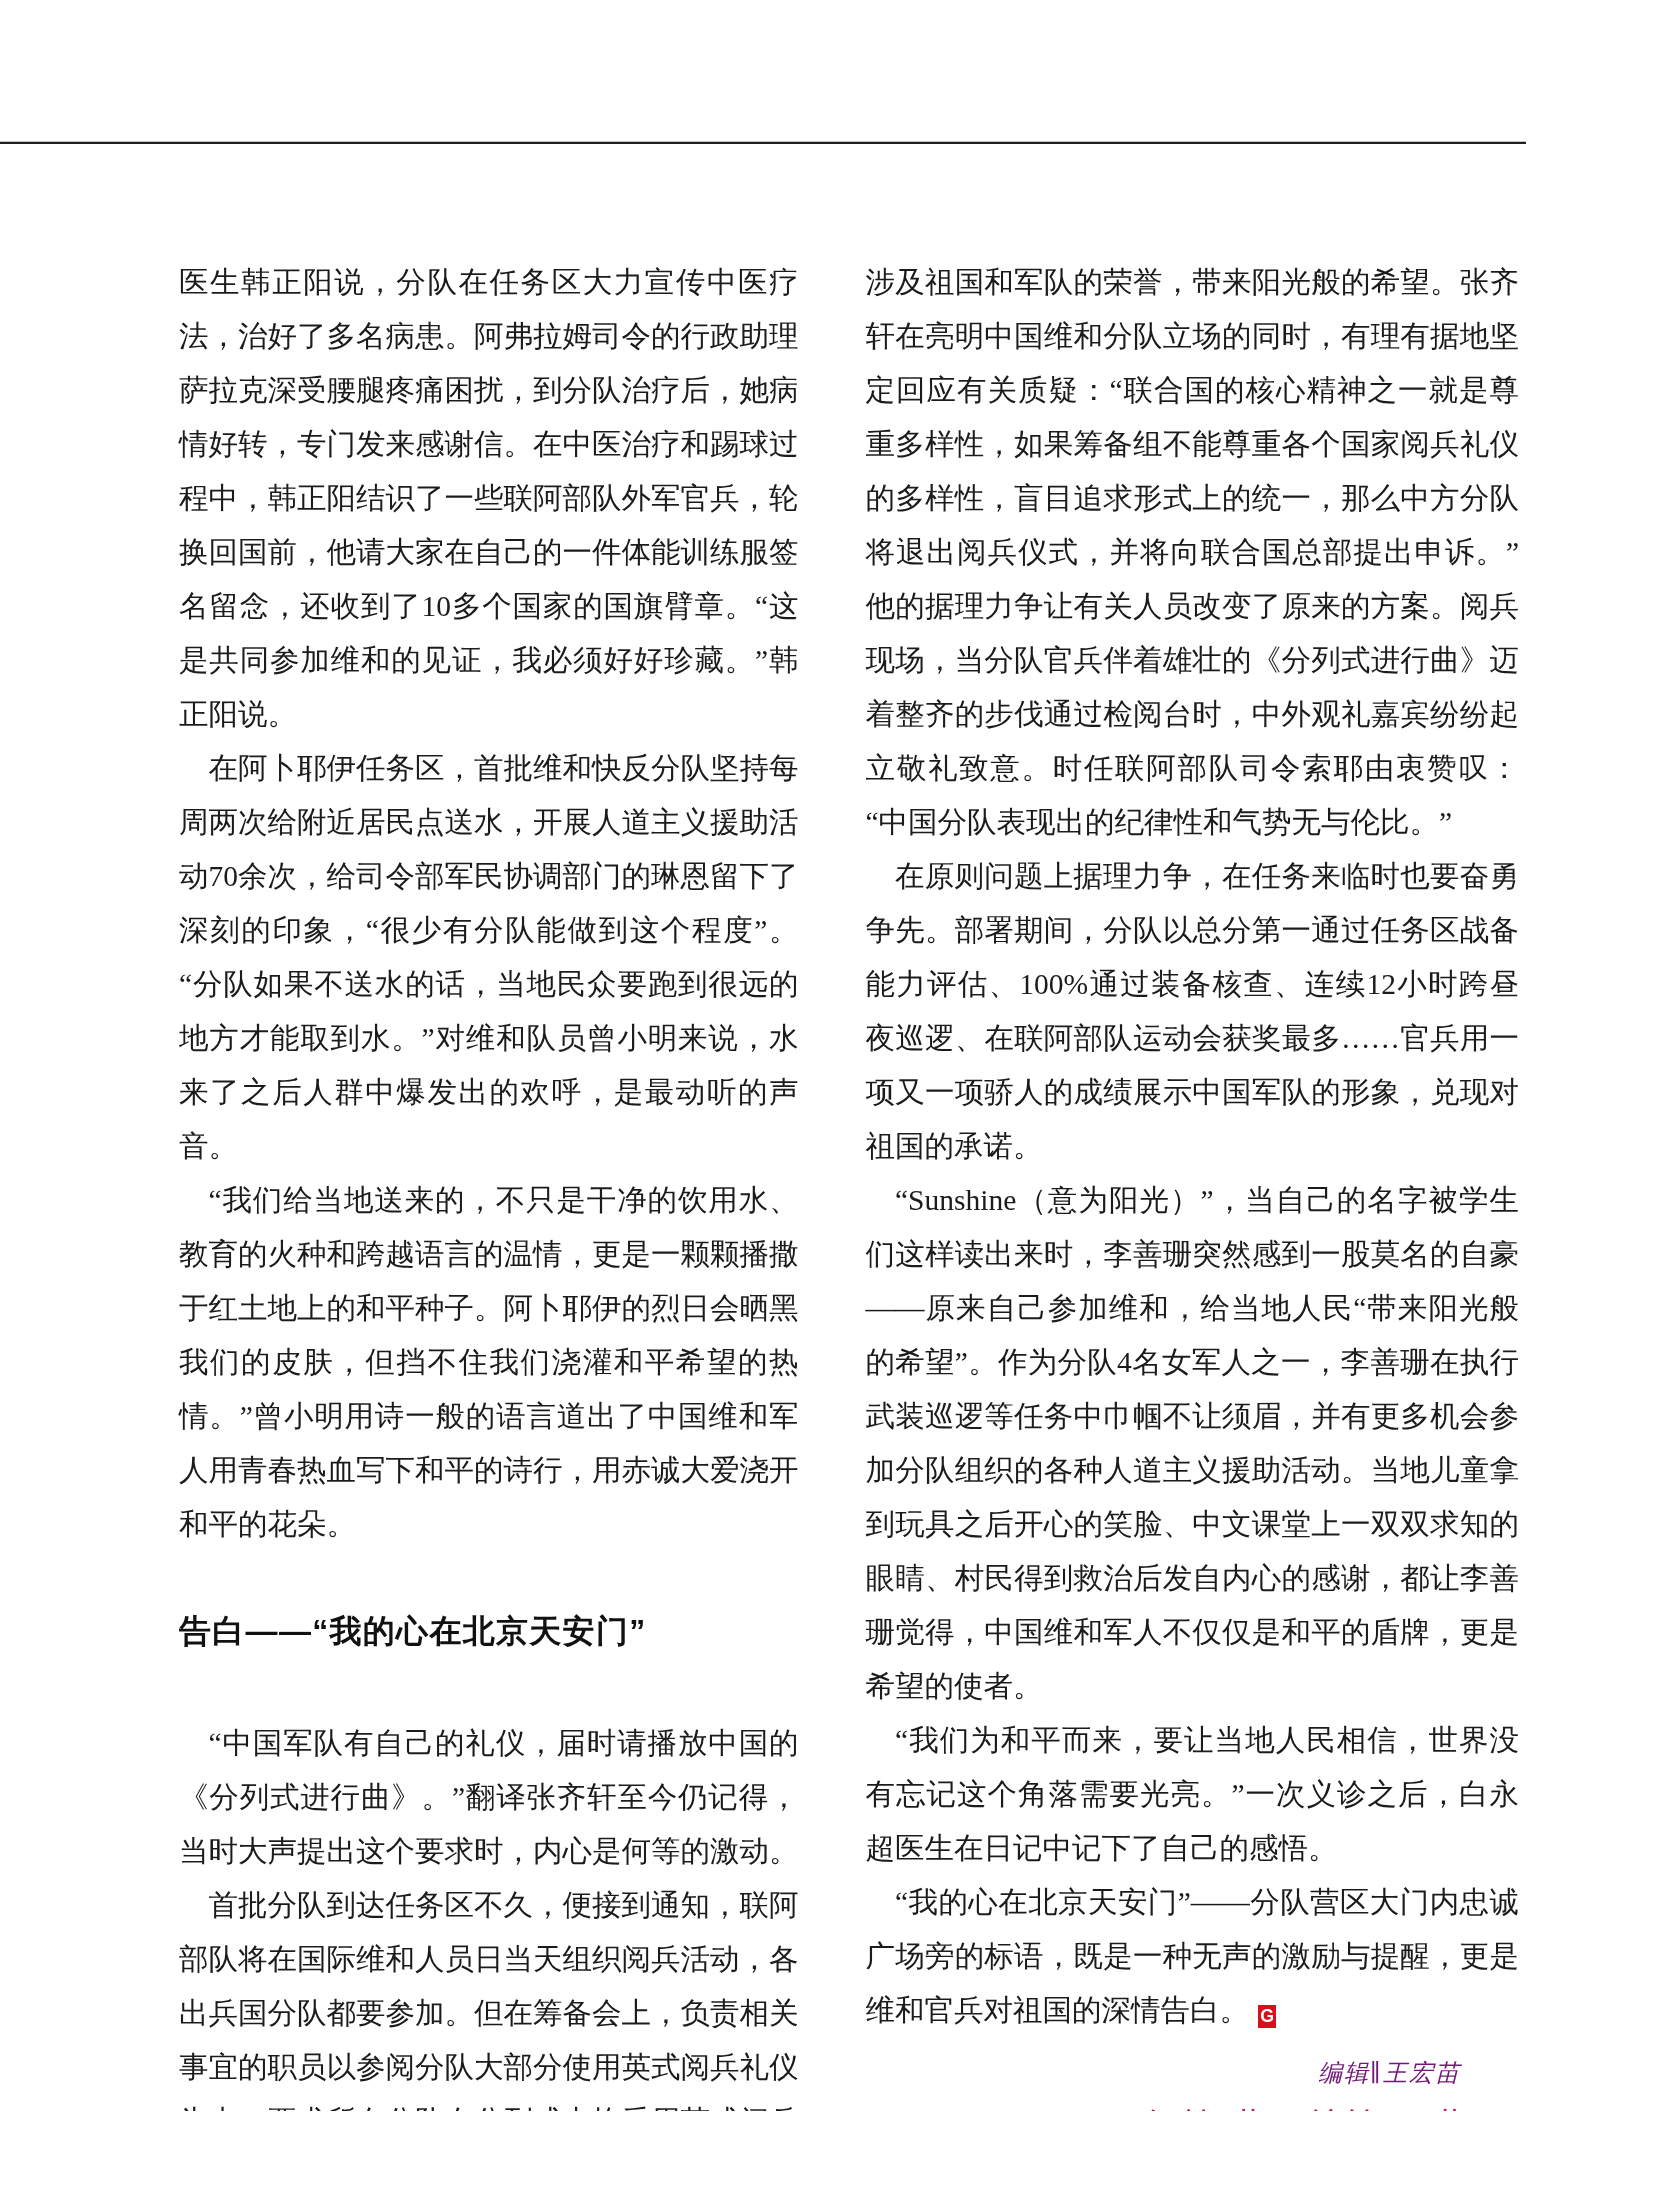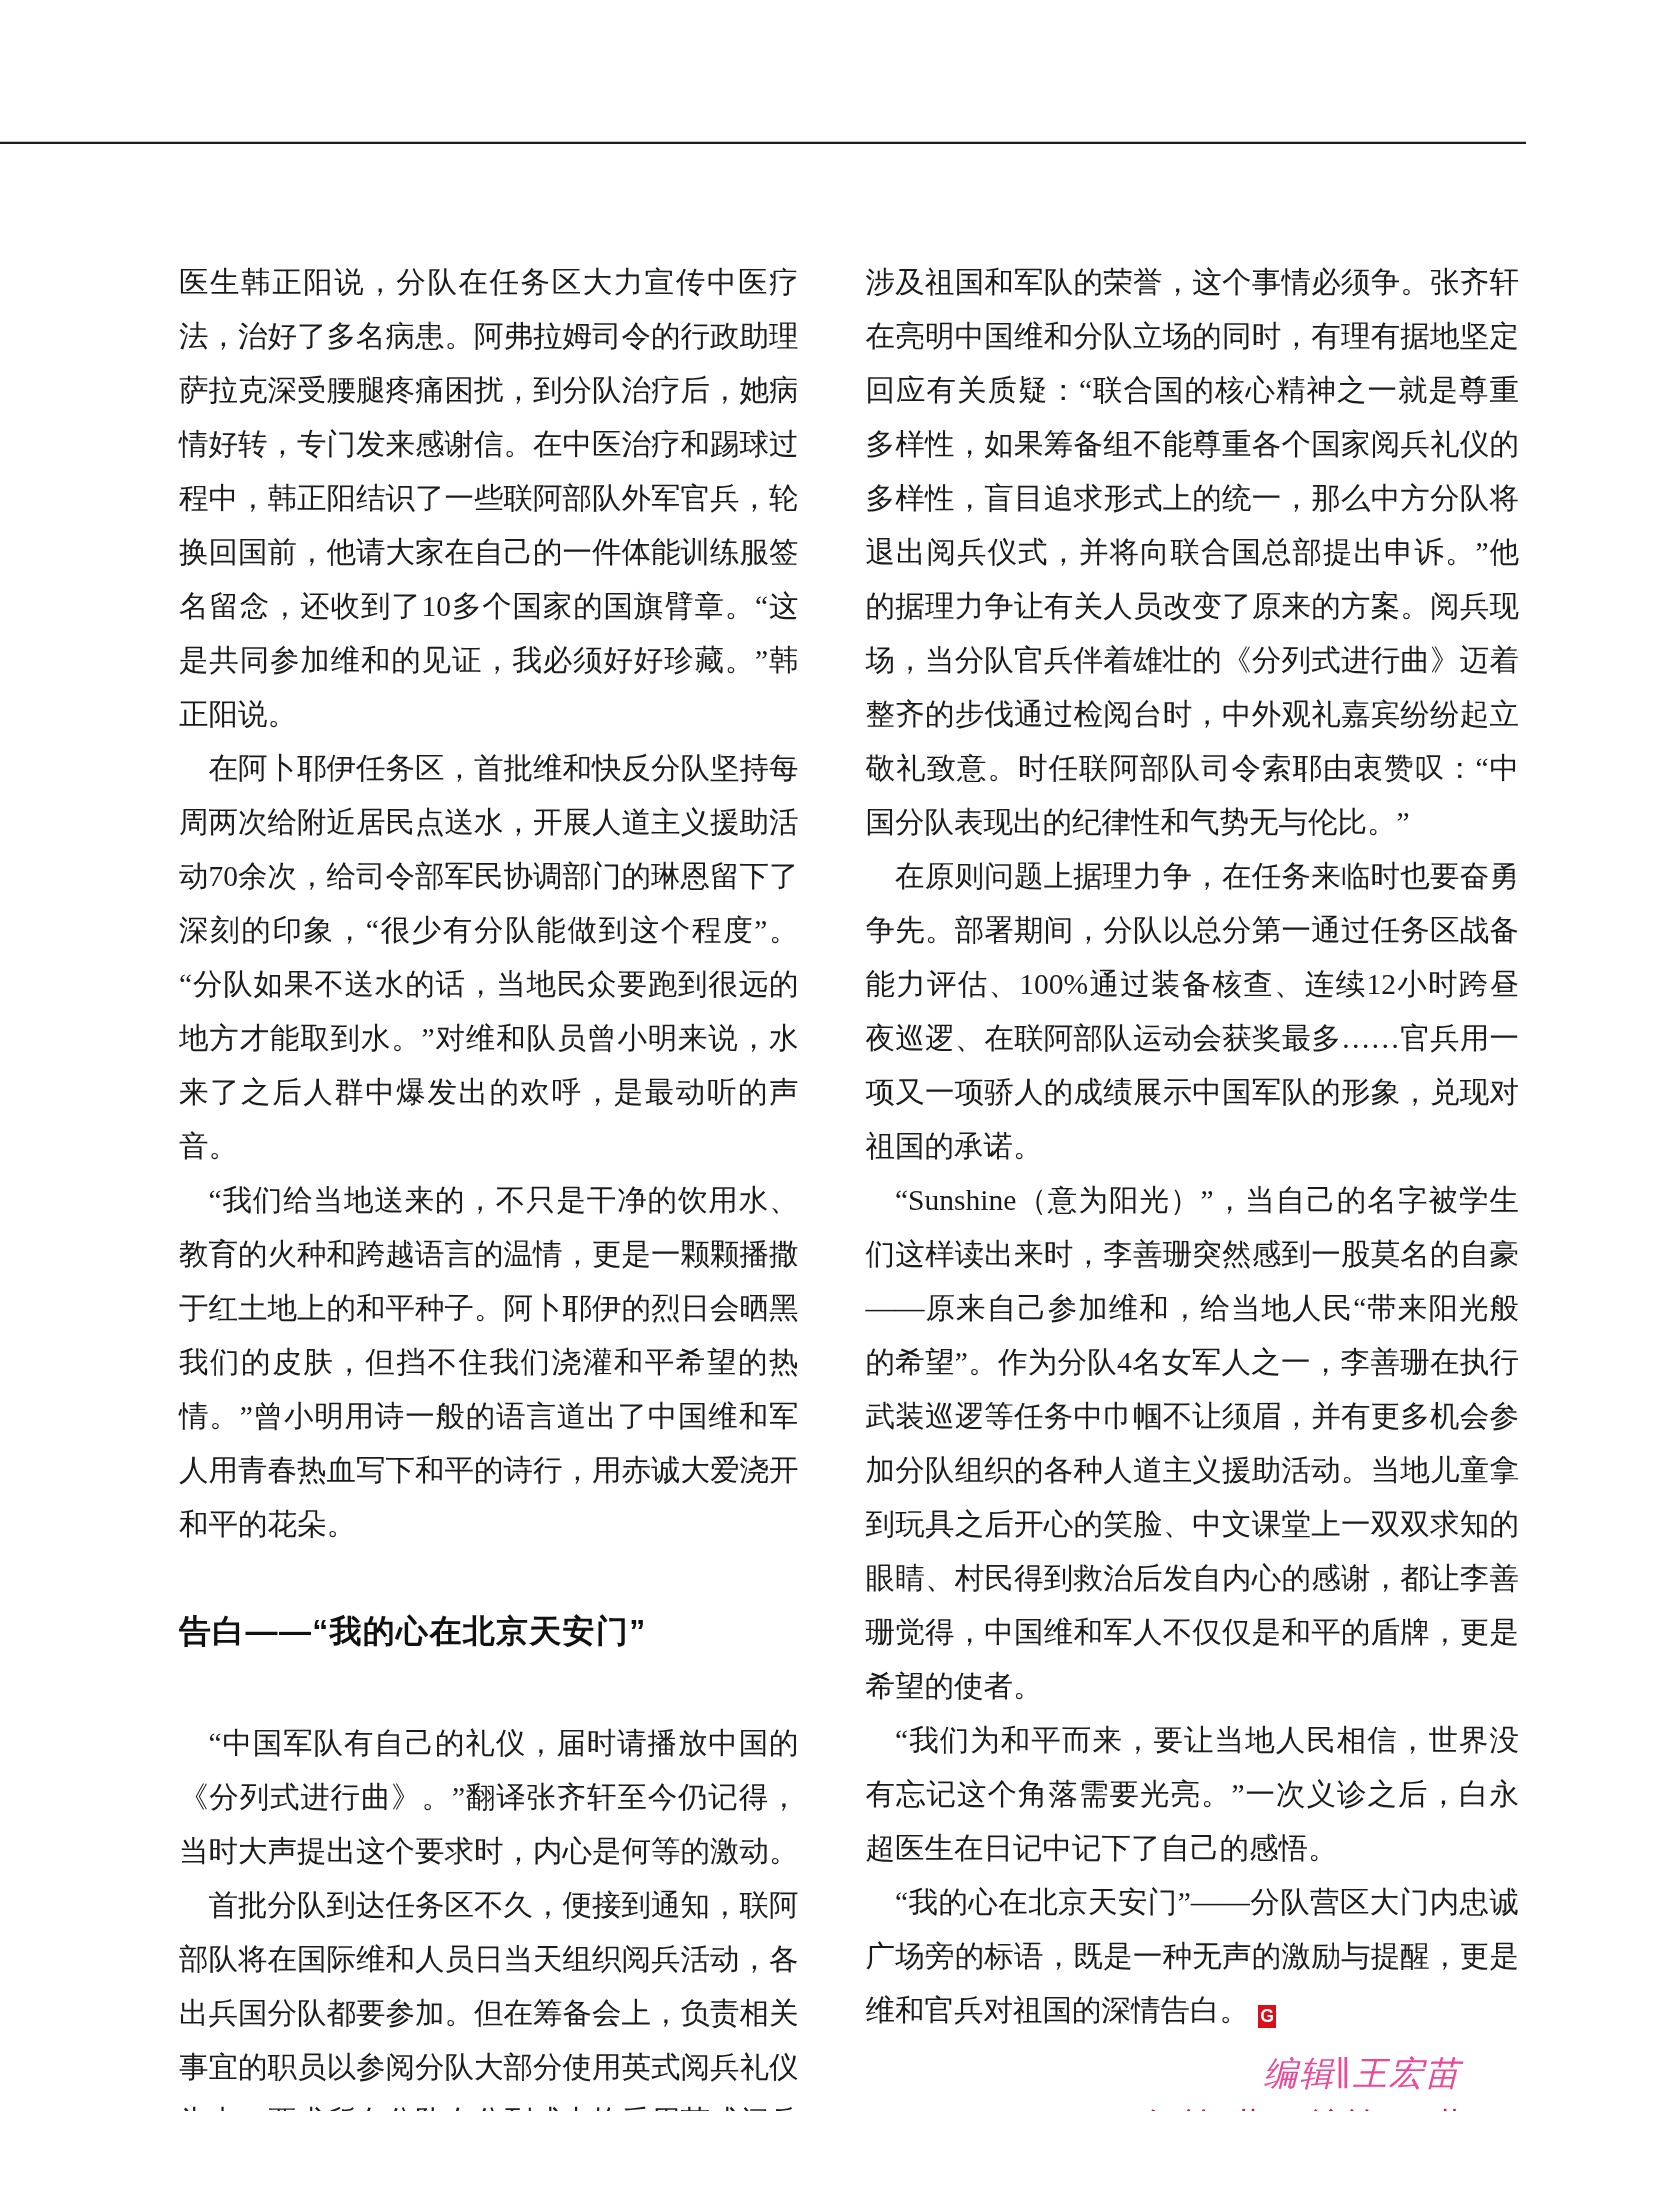--- a/index.html
+++ b/index.html
@@ -59,24 +59,24 @@
     line-height:23px;
     text-align:center;
     text-indent:0;
     vertical-align:-2px;
   }
   .footer-editor{
     position:absolute;
     top:2054px;
     right:203px;
     font-style:italic;
-    font-size:34px;
+    font-size:24px;
     line-height:39px;
     letter-spacing:2px;
-    color:#ec4899;
+    color:#701a75;
   }
   .footer-issue{
     position:absolute;
     top:2108px;
     right:118px;
     display:flex;
     align-items:center;
   }
   .issue-text{
     font-size:37px;
@@ -109,21 +109,21 @@
     <div class="col col-left">
       <p class="cont">医生韩正阳说，分队在任务区大力宣传中医疗法，治好了多名病患。阿弗拉姆司令的行政助理萨拉克深受腰腿疼痛困扰，到分队治疗后，她病情好转，专门发来感谢信。在中医治疗和踢球过程中，韩正阳结识了一些联阿部队外军官兵，轮换回国前，他请大家在自己的一件体能训练服签名留念，还收到了10多个国家的国旗臂章。“这是共同参加维和的见证，我必须好好珍藏。”韩正阳说。</p>
       <p class="ind">在阿卜耶伊任务区，首批维和快反分队坚持每周两次给附近居民点送水，开展人道主义援助活动70余次，给司令部军民协调部门的琳恩留下了深刻的印象，“很少有分队能做到这个程度”。“分队如果不送水的话，当地民众要跑到很远的地方才能取到水。”对维和队员曾小明来说，水来了之后人群中爆发出的欢呼，是最动听的声音。</p>
       <p class="ind">“我们给当地送来的，不只是干净的饮用水、教育的火种和跨越语言的温情，更是一颗颗播撒于红土地上的和平种子。阿卜耶伊的烈日会晒黑我们的皮肤，但挡不住我们浇灌和平希望的热情。”曾小明用诗一般的语言道出了中国维和军人用青春热血写下和平的诗行，用赤诚大爱浇开和平的花朵。</p>
       <h2 class="heading">告白——“我的心在北京天安门”</h2>
       <p class="ind">“中国军队有自己的礼仪，届时请播放中国的《分列式进行曲》。”翻译张齐轩至今仍记得，当时大声提出这个要求时，内心是何等的激动。</p>
       <p class="ind">首批分队到达任务区不久，便接到通知，联阿部队将在国际维和人员日当天组织阅兵活动，各出兵国分队都要参加。但在筹备会上，负责相关事宜的职员以参阅分队大部分使用英式阅兵礼仪为由，要求所有分队在分列式中均采用英式阅兵进行曲。</p>
     </div>
 
     <div class="col col-right">
-      <p class="cont">涉及祖国和军队的荣誉，这个事情必须争。张齐轩在亮明中国维和分队立场的同时，有理有据地坚定回应有关质疑：“联合国的核心精神之一就是尊重多样性，如果筹备组不能尊重各个国家阅兵礼仪的多样性，盲目追求形式上的统一，那么中方分队将退出阅兵仪式，并将向联合国总部提出申诉。”他的据理力争让有关人员改变了原来的方案。阅兵现场，当分队官兵伴着雄壮的《分列式进行曲》迈着整齐的步伐通过检阅台时，中外观礼嘉宾纷纷起立敬礼致意。时任联阿部队司令索耶由衷赞叹：“中国分队表现出的纪律性和气势无与伦比。”</p>
+      <p class="cont">涉及祖国和军队的荣誉，带来阳光般的希望。张齐轩在亮明中国维和分队立场的同时，有理有据地坚定回应有关质疑：“联合国的核心精神之一就是尊重多样性，如果筹备组不能尊重各个国家阅兵礼仪的多样性，盲目追求形式上的统一，那么中方分队将退出阅兵仪式，并将向联合国总部提出申诉。”他的据理力争让有关人员改变了原来的方案。阅兵现场，当分队官兵伴着雄壮的《分列式进行曲》迈着整齐的步伐通过检阅台时，中外观礼嘉宾纷纷起立敬礼致意。时任联阿部队司令索耶由衷赞叹：“中国分队表现出的纪律性和气势无与伦比。”</p>
       <p class="ind">在原则问题上据理力争，在任务来临时也要奋勇争先。部署期间，分队以总分第一通过任务区战备能力评估、100%通过装备核查、连续12小时跨昼夜巡逻、在联阿部队运动会获奖最多……官兵用一项又一项骄人的成绩展示中国军队的形象，兑现对祖国的承诺。</p>
       <p class="ind">“Sunshine（意为阳光）”，当自己的名字被学生们这样读出来时，李善珊突然感到一股莫名的自豪——原来自己参加维和，给当地人民“带来阳光般的希望”。作为分队4名女军人之一，李善珊在执行武装巡逻等任务中巾帼不让须眉，并有更多机会参加分队组织的各种人道主义援助活动。当地儿童拿到玩具之后开心的笑脸、中文课堂上一双双求知的眼睛、村民得到救治后发自内心的感谢，都让李善珊觉得，中国维和军人不仅仅是和平的盾牌，更是希望的使者。</p>
       <p class="ind">“我们为和平而来，要让当地人民相信，世界没有忘记这个角落需要光亮。”一次义诊之后，白永超医生在日记中记下了自己的感悟。</p>
       <p class="ind"><span>“我的心在北京天安门”——分队营区大门内忠诚广场旁的标语，既是一种无声的激励与提醒，更是维和官兵对祖国的深情告白。</span><span class="endmark">G</span></p>
     </div>
 
   </div>
 
   <div class="footer-editor">编辑∥王宏苗</div>
 

